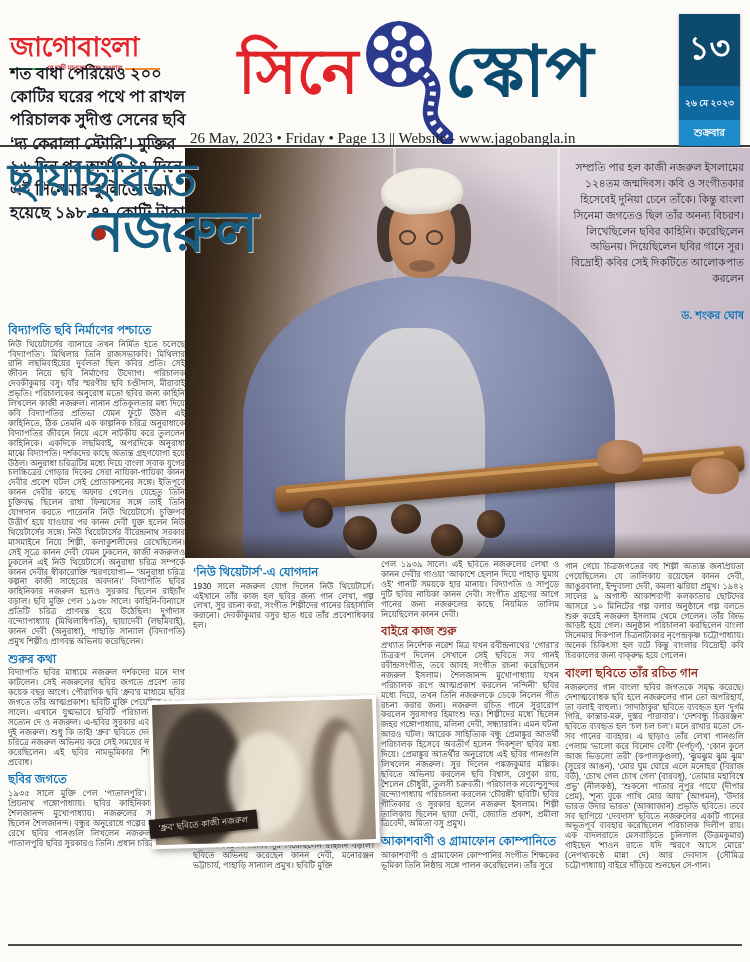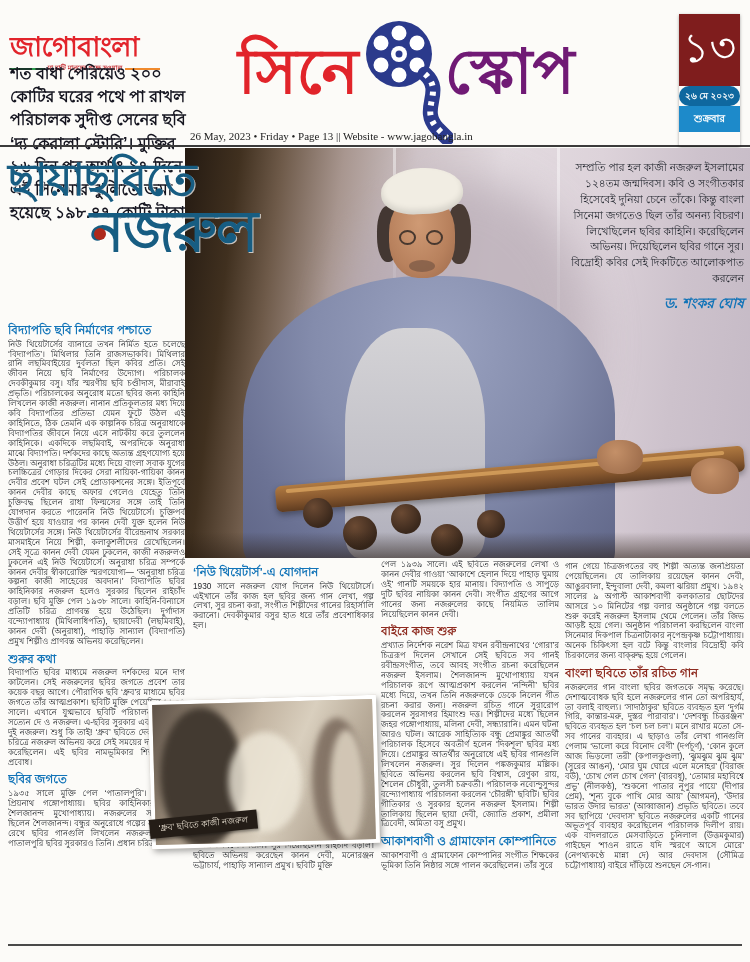--- a/index.html
+++ b/index.html
@@ -13,32 +13,32 @@
   .tagline-row { display:flex; align-items:center; gap:3px; margin-top:2px; width:150px; }
   .tagline-row .dash { flex:1; height:2px; }
   .dash.green { background:#2f9e4f; }
   .dash.orange { background:#f08a2d; }
   .tagline { font-size:6.5px; font-weight:bold; color:#c3262b; white-space:nowrap; }
   .teaser { position:absolute; left:10px; top:62px; width:178px; font-size:16px; font-weight:bold;
             line-height:1.45; color:#14141f; }
 
   .masthead { position:absolute; left:238px; top:8px; width:420px; display:flex; align-items:center; }
   .mh-red  { font-size:62px; font-weight:900; color:#e1242a; line-height:1.4; }
-  .mh-blue { font-size:62px; font-weight:900; color:#701a75; line-height:1.4; margin-left:-6px; }
+  .mh-blue { font-size:71px; font-weight:900; color:#0c4a6e; line-height:1.4; margin-left:-6px; }
   .reel-wrap { width:92px; height:128px; margin:0 -2px 0 2px; position:relative; top:8px; }
 
   .dateline { position:absolute; left:190px; top:130px; width:430px; font-family:"Liberation Serif", serif;
-              font-size:11px; color:#222; }
+              font-size:15px; color:#222; }
   .top-rule { position:absolute; left:0; top:145px; width:750px; height:2px; background:#3b3b3b; }
 
   .datebox { position:absolute; left:679px; top:14px; width:61px; height:132px; box-shadow:0 1px 3px rgba(0,0,0,.35); }
-  .db-top { height:72px; background:#7f1d1d; color:#fff; display:flex; align-items:center; justify-content:center;
-            font-size:41px; font-weight:400; }
-  .db-mid { height:20px; background:#0f689f; color:#fff; display:flex; align-items:center; justify-content:center;
-            text-align:right; font-size:9px; font-weight:bold; line-height:1.35; padding:2px;border-radius:13px; }
+  .db-top { height:72px; background:#0c4a6e; color:#fff; display:flex; align-items:center; justify-content:center;
+            font-size:32px; font-weight:700; }
+  .db-mid { height:34px; background:#0f689f; color:#fff; display:flex; align-items:center; justify-content:center;
+            text-align:right; font-size:9px; font-weight:bold; line-height:1.35; padding:2px; }
   .db-bot { height:26px; background:#1d8aca; color:#fff; display:flex; align-items:center; justify-content:center;
             font-size:10px; font-weight:bold; }
 
   
   .photo-main { position:absolute; left:185px; top:148px; width:565px; height:410px; overflow:hidden;
                 background:linear-gradient(97deg,#241a12 0%,#40301f 9%,#6e5a49 16%,#a8968f 26%,
                            #cfc4c8 38%,#e3dbe0 52%,#ddd3da 68%,#cdc2cc 84%,#c4b9c5 100%); }
   .panel-line { position:absolute; top:0; width:3px; height:100%; background:rgba(255,255,255,.45); }
   .wall-shadow { position:absolute; left:150px; top:30px; width:260px; height:330px; background:#b5a8b2;
                  border-radius:50%; filter:blur(22px); opacity:.7; }
@@ -72,21 +72,21 @@
   .headline { position:absolute; left:8px; top:152px; width:345px; z-index:6; }
   .hl1 { font-size:44px; font-weight:900; color:#175d82; line-height:1.25; letter-spacing:-1px;
          text-shadow:1px 1px 0 rgba(255,255,255,.7); }
   .hl2 { font-size:57px; font-weight:900; color:#175d82; line-height:1.15; margin-left:82px; margin-top:-8px;
          letter-spacing:-1px; text-shadow:1px 1px 0 rgba(255,255,255,.7); }
   .red-dot { position:absolute; left:86px; top:76px; width:12px; height:12px; border-radius:50%; background:#ae2a1c; }
 
   
   .lede { position:absolute; left:556px; top:160px; width:188px; z-index:6; text-align:right;
           font-size:10.6px; line-height:1.5; color:#1e222a; font-weight:500; }
-  .lede .byline { display:block; margin-top:6px; font-size:14px; font-weight:800; color:#1274b8;font-style:italic; }
+  .lede .byline { display:block; margin-top:20px; font-size:11px; font-weight:800; color:#1274b8; }
 
   
   .ncol { position:absolute; color:#23262b; font-size:8.3px; line-height:9.9px; text-align:justify; overflow:hidden; }
   .col1 { left:8px;   top:317px; width:177px; height:620px; }
   .col2 { left:193px; top:560px; width:181px; height:377px; }
   .col3 { left:381px; top:560px; width:178px; height:377px; }
   .col4 { left:565px; top:562px; width:179px; height:375px; }
   .sec-h { font-size:11.8px; font-weight:800; color:#1274b8; line-height:1.2; margin:5px 0 2.5px; text-align:left; }
   .sec-h.h-maroon { color:#8e2b20; }
   .ncol p { margin:0; }

